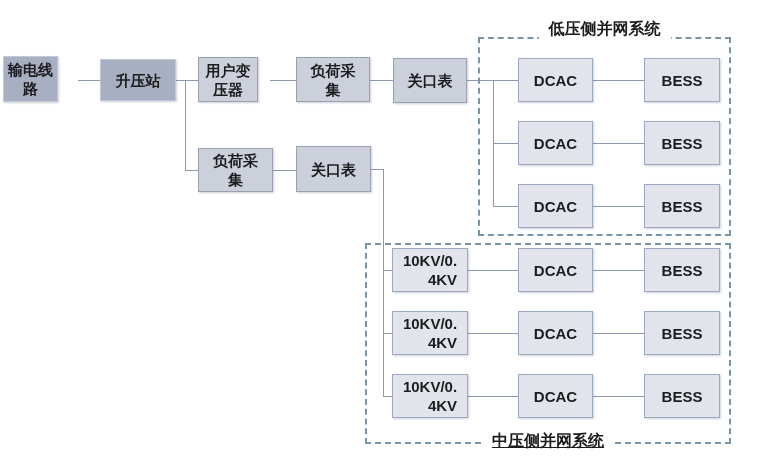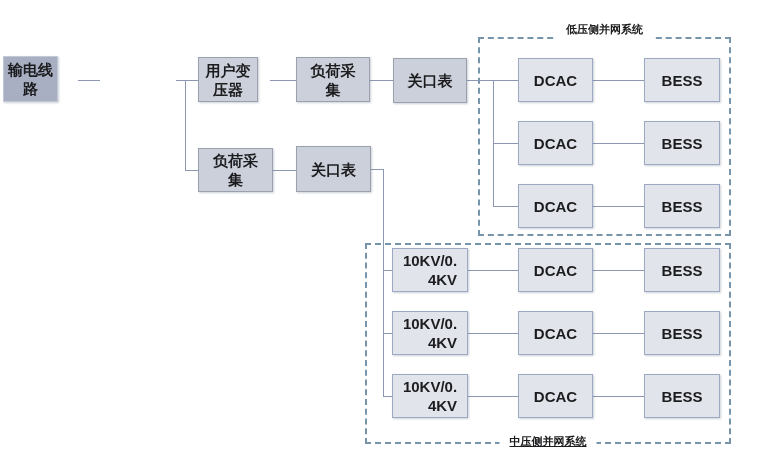--- a/index.html
+++ b/index.html
@@ -24,21 +24,21 @@
   .node.pale{background:var(--pale-fill);border:1px solid var(--pale-border);text-align:right;}
 
   .line{position:absolute;background:var(--connector);z-index:2;}
   .line.h{height:1px;}
   .line.v{width:1px;}
 
   .region{position:absolute;box-sizing:border-box;border:2px dashed var(--dashed);z-index:1;}
   .region-label{
     position:absolute;left:50%;transform:translateX(-50%);
     background:var(--bg);padding:0 10px;white-space:nowrap;
-    font-size:11px;font-weight:700;color:var(--text);line-height:20px;z-index:4;
+    font-size:16px;font-weight:700;color:var(--text);line-height:20px;z-index:4;
   }
   .region-label.top{top:-20px;height:22px;}
   .region-label.bottom{bottom:-13px;height:24px;text-decoration:underline;}
 </style>
 </head>
 <body>
 
 <div class="canvas">
 
   <div class="region" style="left:478px;top:37px;width:253px;height:199px;">
@@ -69,20 +69,21 @@
   <div class="line h" style="left:593px;top:206px;width:51px;"></div>
   <div class="line h" style="left:468px;top:270px;width:50px;"></div>
   <div class="line h" style="left:468px;top:333px;width:50px;"></div>
   <div class="line h" style="left:468px;top:396px;width:50px;"></div>
   <div class="line h" style="left:593px;top:270px;width:51px;"></div>
   <div class="line h" style="left:593px;top:333px;width:51px;"></div>
   <div class="line h" style="left:593px;top:396px;width:51px;"></div>
 
   <div class="node dark" style="left:3px;top:56px;width:55px;height:46px;">输电线
 路</div>
+  <div class="node dark" style="left:100px;top:59px;width:76px;height:42px;">升压站</div>
   <div class="node light" style="left:198px;top:57px;width:60px;height:45px;">用户变
 压器</div>
   <div class="node light" style="left:296px;top:57px;width:74px;height:45px;">负荷采
 集</div>
   <div class="node light" style="left:393px;top:58px;width:74px;height:45px;">关口表</div>
   <div class="node light" style="left:198px;top:148px;width:75px;height:44px;">负荷采
 集</div>
   <div class="node light" style="left:296px;top:146px;width:75px;height:46px;">关口表</div>
 
   <div class="node pale" style="left:518px;top:58px;width:75px;height:44px;">DCAC</div>

